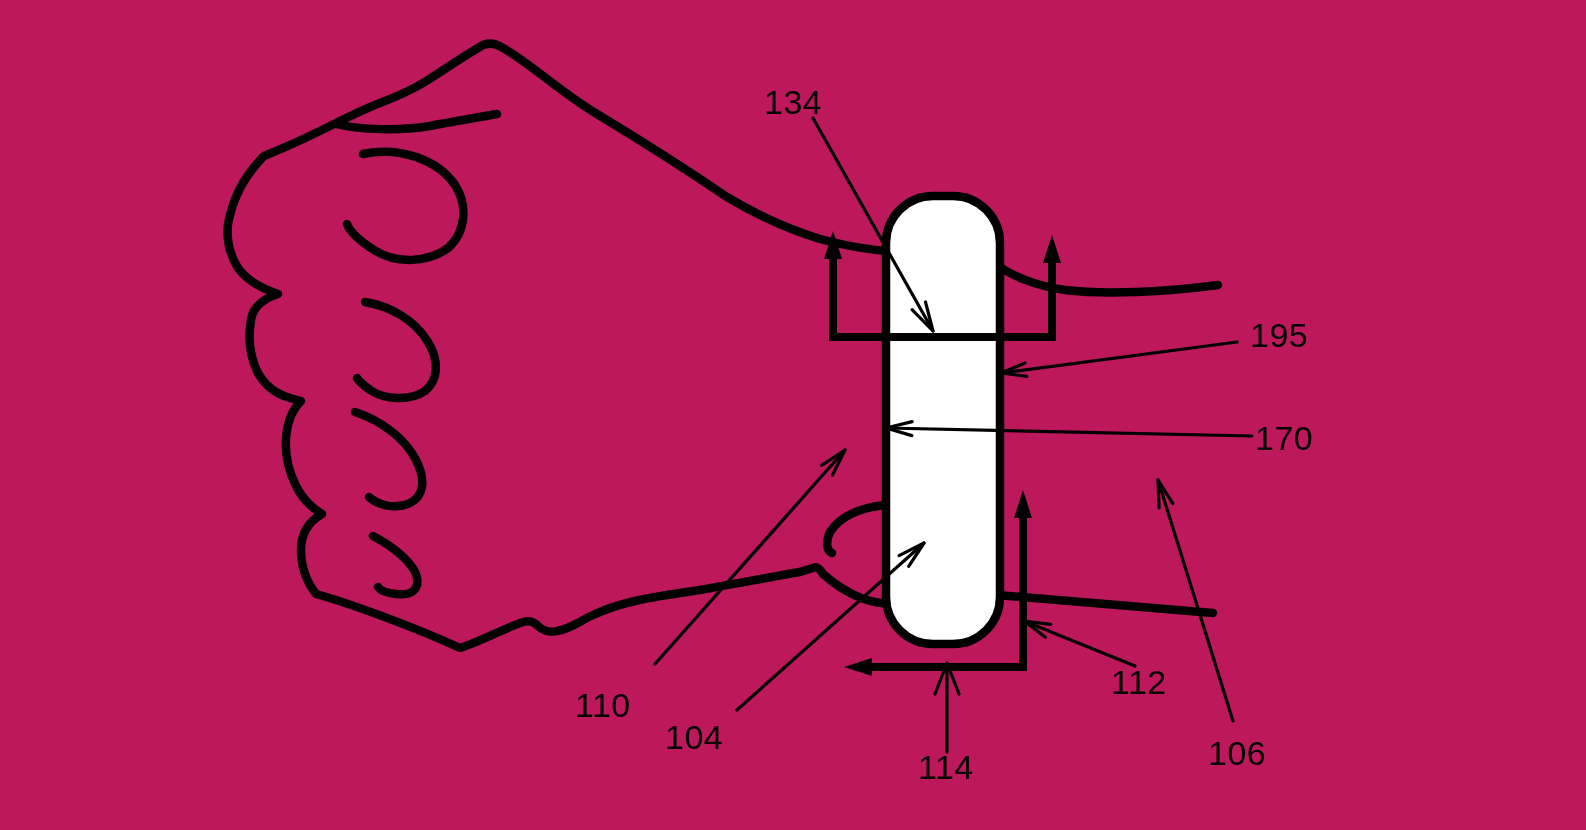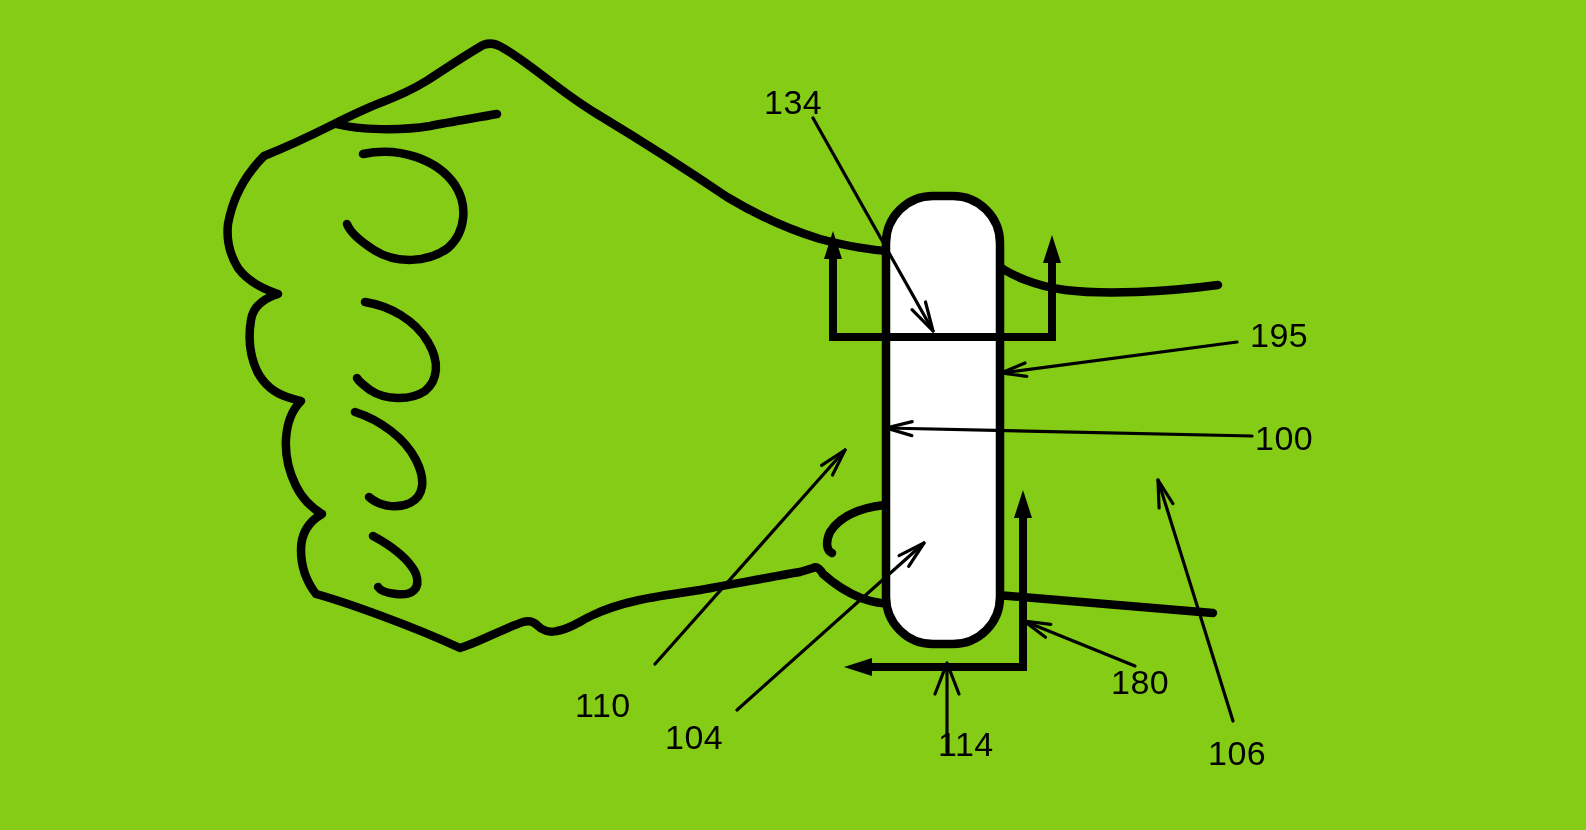--- a/index.html
+++ b/index.html
@@ -5,21 +5,21 @@
   html, body {
     margin: 0;
     padding: 0;
     background: #ffffff;
     font-family: "Liberation Sans", sans-serif;
   }
   .stage {
     position: relative;
     width: 1586px;
     height: 830px;
-    background: #84cc16;
+    background: #be185d;
     overflow: hidden;
   }
   .stage svg {
     position: absolute;
     left: 0;
     top: 0;
   }
   .ref-label {
     position: absolute;
     font-size: 34px;
@@ -27,21 +27,21 @@
     color: #000000;
     letter-spacing: 0.5px;
     white-space: nowrap;
     user-select: none;
   }
   .lbl-134 { left: 764px;  top: 85px;  }
   .lbl-118 { left: 1250px; top: 318px; }
   .lbl-120 { left: 1255px; top: 421px; }
   .lbl-110 { left: 575px;  top: 688px; text-align: center; }
   .lbl-104 { left: 665px;  top: 720px; }
-  .lbl-114 { left: 918px;  top: 727px; margin-left: 20px; }
+  .lbl-114 { left: 918px;  top: 750px; }
   .lbl-112 { left: 1111px; top: 665px; }
   .lbl-106 { left: 1208px; top: 736px; text-align: center; }
 </style>
 </head>
 <body>
 
 <div class="stage">
 
   <svg width="1586" height="830" viewBox="0 0 1586 830">
 
@@ -139,20 +139,20 @@
       <path d="M 1135 666 L 1024 621"></path>
       <path d="M 1045.5 637.3 L 1024 621 L 1050.8 624.3"></path>
 
       <path d="M 1233 721 L 1158 480"></path>
       <path d="M 1159.1 508 L 1158 480 L 1172.9 503.7"></path>
     </g>
   </svg>
 
   <div class="ref-label lbl-134">134</div>
   <div class="ref-label lbl-118">195</div>
-  <div class="ref-label lbl-120">100</div>
+  <div class="ref-label lbl-120">170</div>
   <div class="ref-label lbl-110">110</div>
   <div class="ref-label lbl-104">104</div>
   <div class="ref-label lbl-114">114</div>
-  <div class="ref-label lbl-112">180</div>
+  <div class="ref-label lbl-112">112</div>
   <div class="ref-label lbl-106">106</div>
 
 </div>
 
 </body></html>

